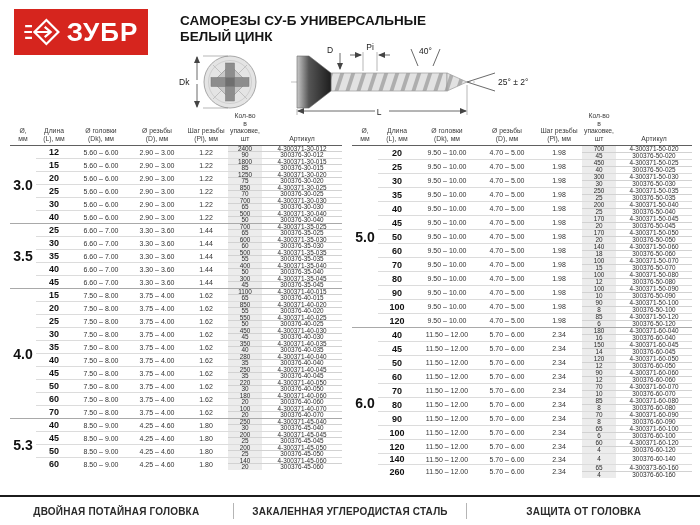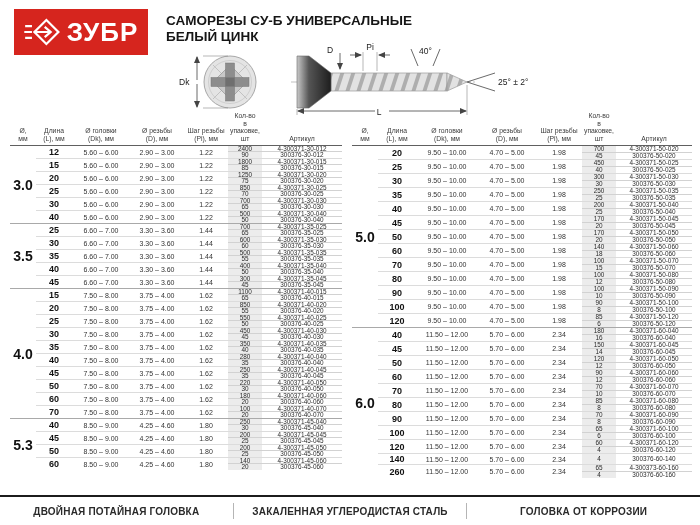--- a/index.html
+++ b/index.html
@@ -2,21 +2,21 @@
 <html><head>
 <meta charset="utf-8">
 <style>
   *{margin:0;padding:0;box-sizing:border-box}
   html,body{width:700px;height:525px}
   body{position:relative;background:#fff;font-family:"Liberation Sans",sans-serif;overflow:hidden;color:#222}
   
   .logo{position:absolute;left:14px;top:9px;width:134px;height:46px;background:#d6251e;display:flex;align-items:center;justify-content:center;gap:5px;color:#fff}
   .logo-glyph{width:38px;height:34px;flex:0 0 auto}
   .logo-text{font-size:26px;font-weight:bold;letter-spacing:1px;line-height:1}
-  .title{position:absolute;left:166px;top:13px;font-size:13.5px;font-weight:bold;color:#151515;line-height:16px}
+  .title{position:absolute;left:180px;top:13px;font-size:13.5px;font-weight:bold;color:#151515;line-height:16px}
   
   .diagram{position:absolute;left:175px;top:40px;width:360px;height:80px}
   .dim{stroke:#444;stroke-width:0.8;fill:none}
   .thin{stroke:#888;stroke-width:0.6;fill:none}
   .dimtxt{font-size:8.5px;fill:#222}
   
   table.spec{position:absolute;border-collapse:collapse;table-layout:fixed}
   #ltable{left:10px;top:112px;width:332px}
   #rtable{left:352px;top:112px;width:340px}
   th{font-size:6.8px;font-weight:normal;color:#3c3c3c;white-space:pre-line;vertical-align:bottom;text-align:center;line-height:7.5px;padding:0 0 3px 0;border-bottom:1px solid #606060}
@@ -865,14 +865,14 @@
         </td>
       </tr>
     </tbody>
 </table>
 
 <div class="footer">
   <div class="feature">ДВОЙНАЯ ПОТАЙНАЯ ГОЛОВКА</div>
   <div class="fdiv"></div>
   <div class="feature">ЗАКАЛЕННАЯ УГЛЕРОДИСТАЯ СТАЛЬ</div>
   <div class="fdiv"></div>
-  <div class="feature">ГОЛОВКА ОТ КОРРОЗИИ</div>
+  <div class="feature">ЗАЩИТА ОТ ГОЛОВКА</div>
 </div>
 
 </body></html>

